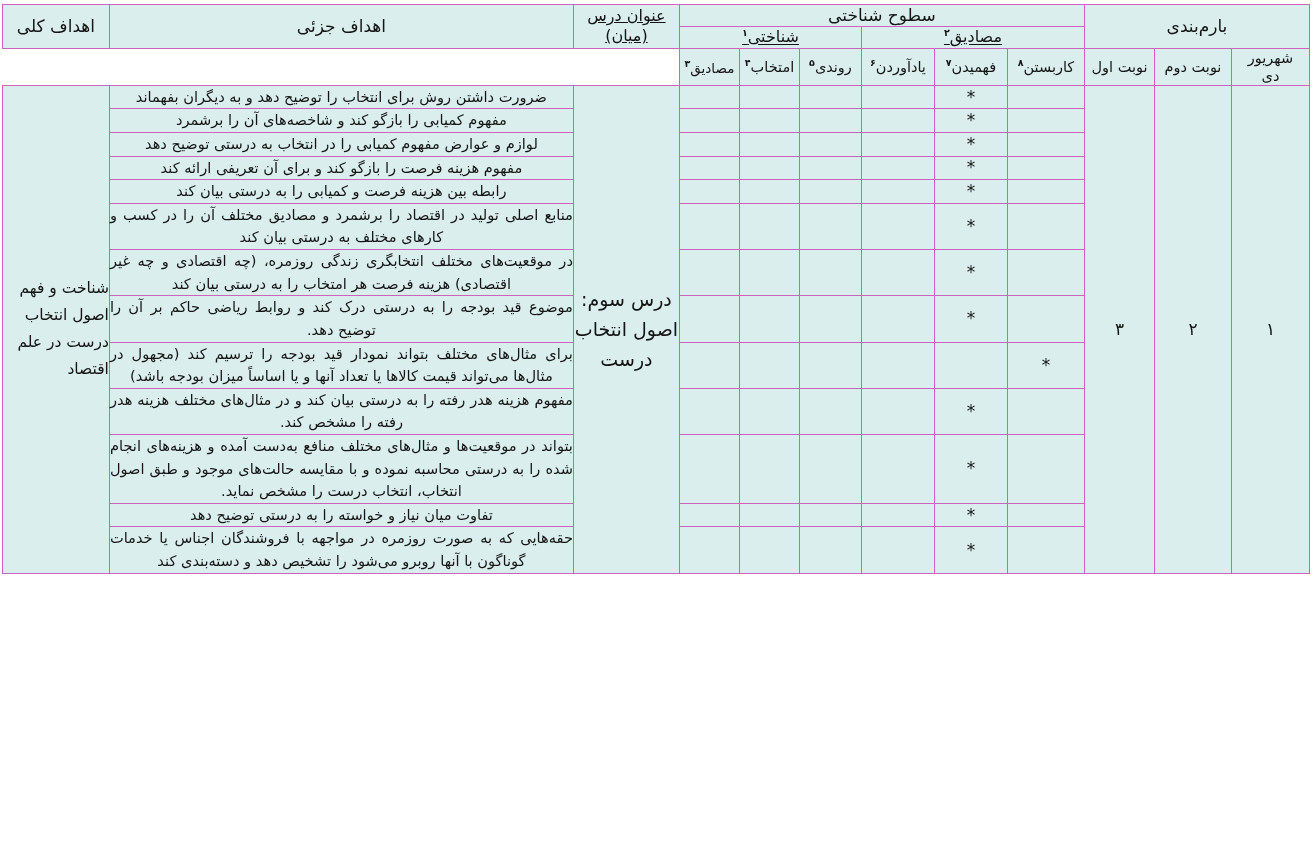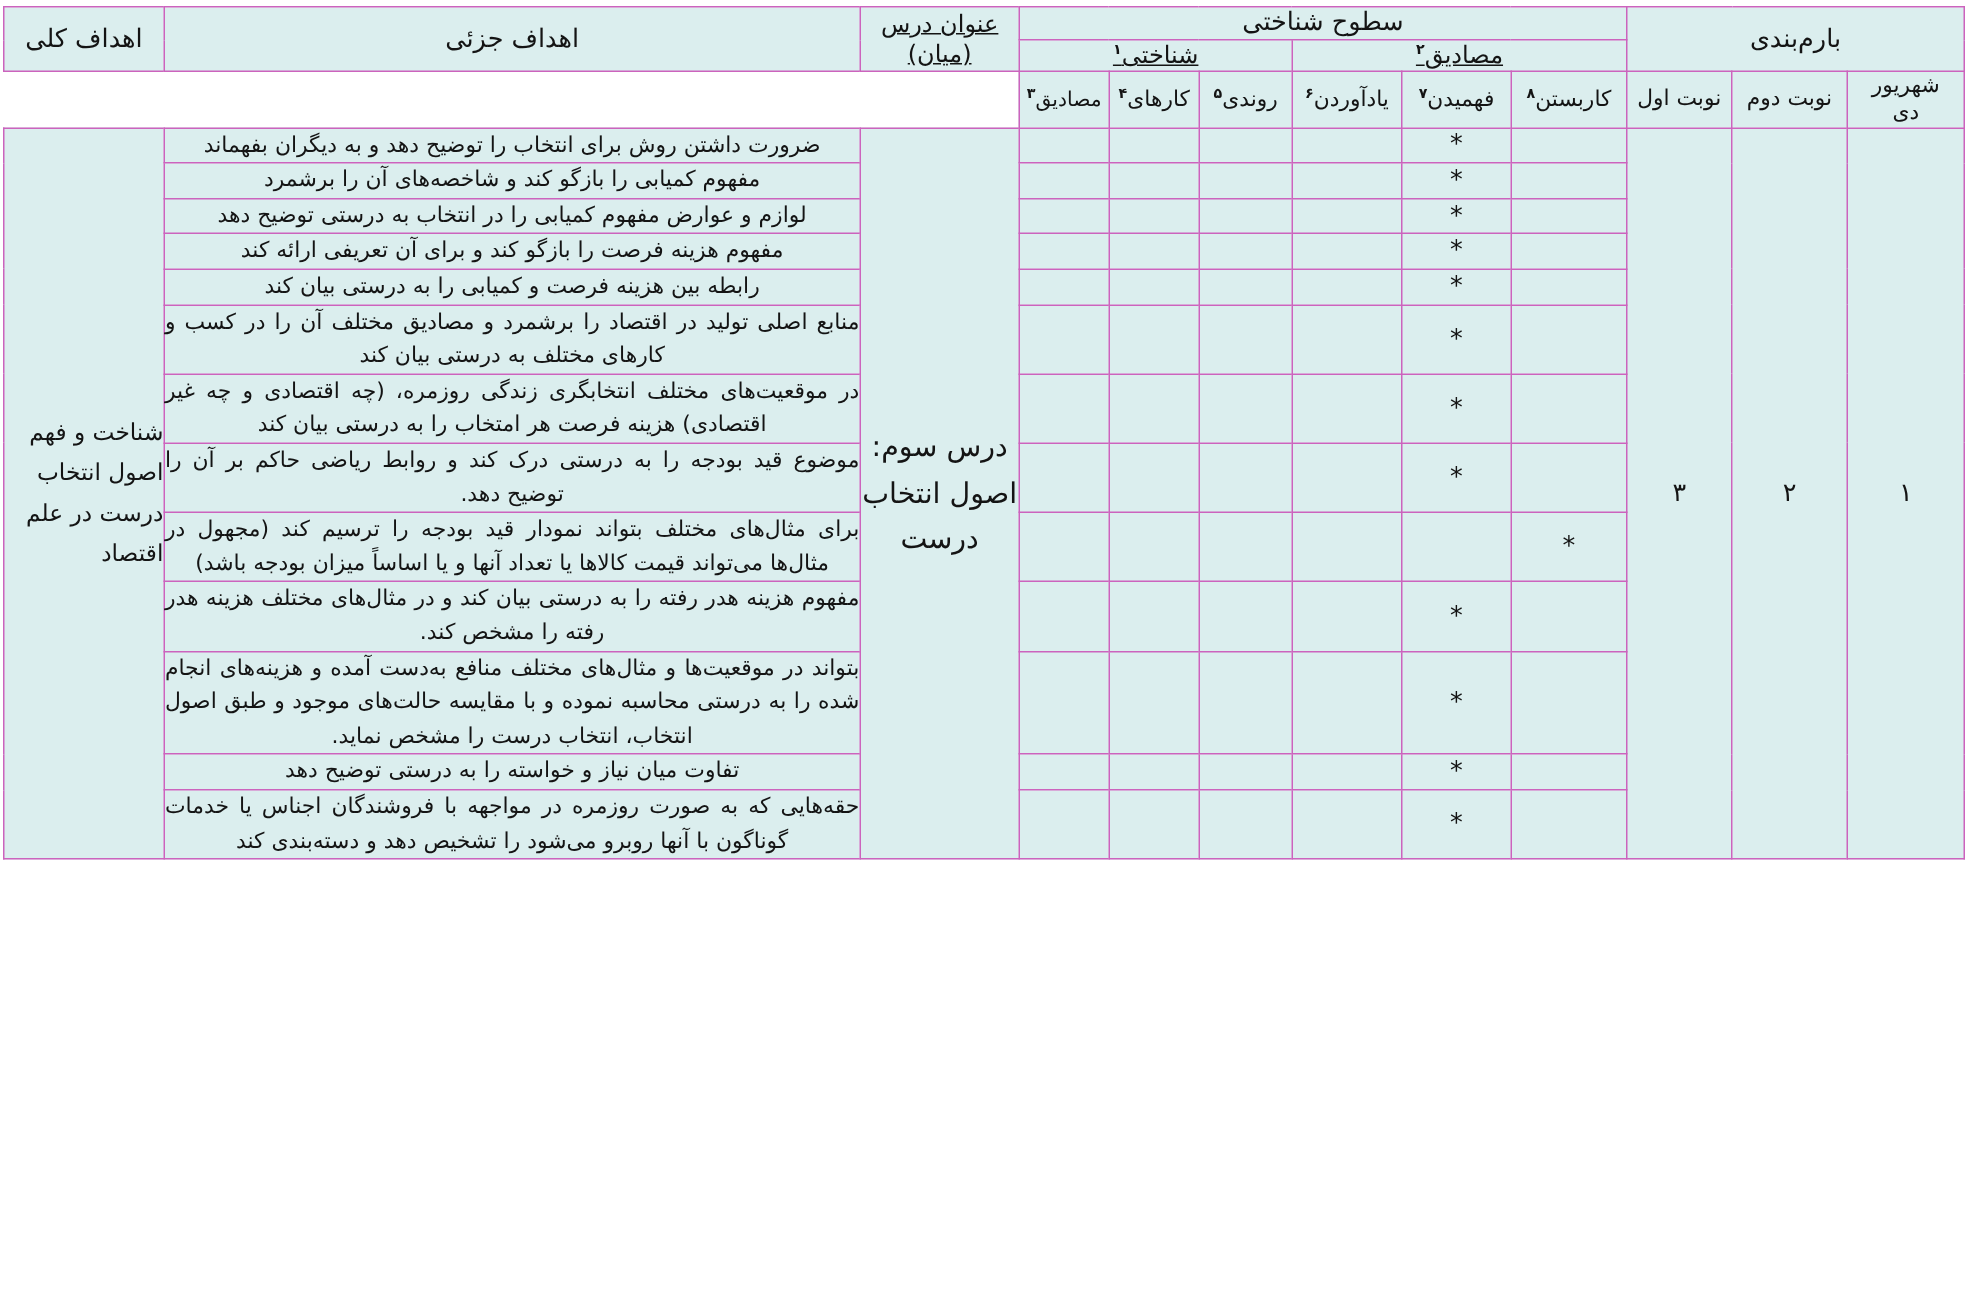--- a/index.html
+++ b/index.html
@@ -165,21 +165,21 @@
         <th class="hd hd-small">
           <span>فهمیدن</span><span class="sup">۷</span>
         </th>
         <th class="hd hd-small">
           <span>یادآوردن</span><span class="sup">۶</span>
         </th>
         <th class="hd hd-small">
           <span>روندی</span><span class="sup">۵</span>
         </th>
         <th class="hd hd-small">
-          <span>کارهای</span><span class="sup">۴</span>
+          <span>امتخاب</span><span class="sup">۴</span>
         </th>
         <th class="hd hd-tiny">
           <span>مصادیق</span><span class="sup">۳</span>
         </th>
       </tr>
     </thead>
 
     <tbody id="table-body">
         <tr>
           <td class="score" rowspan="13">۱</td>

